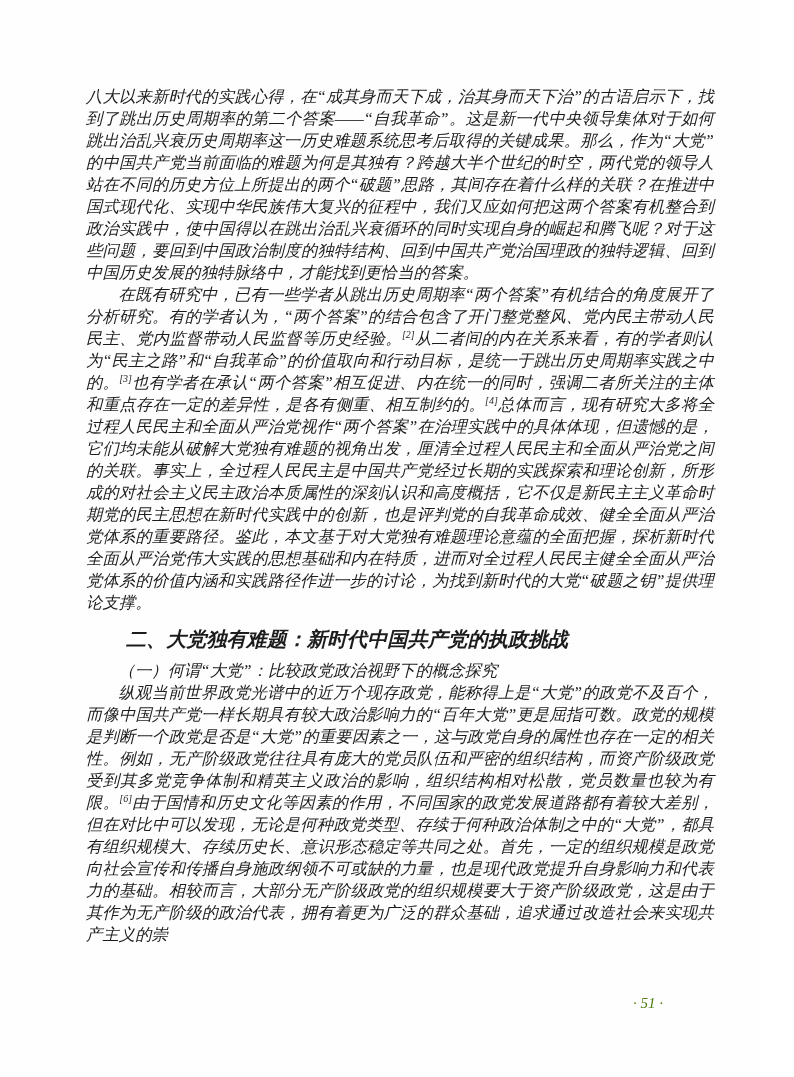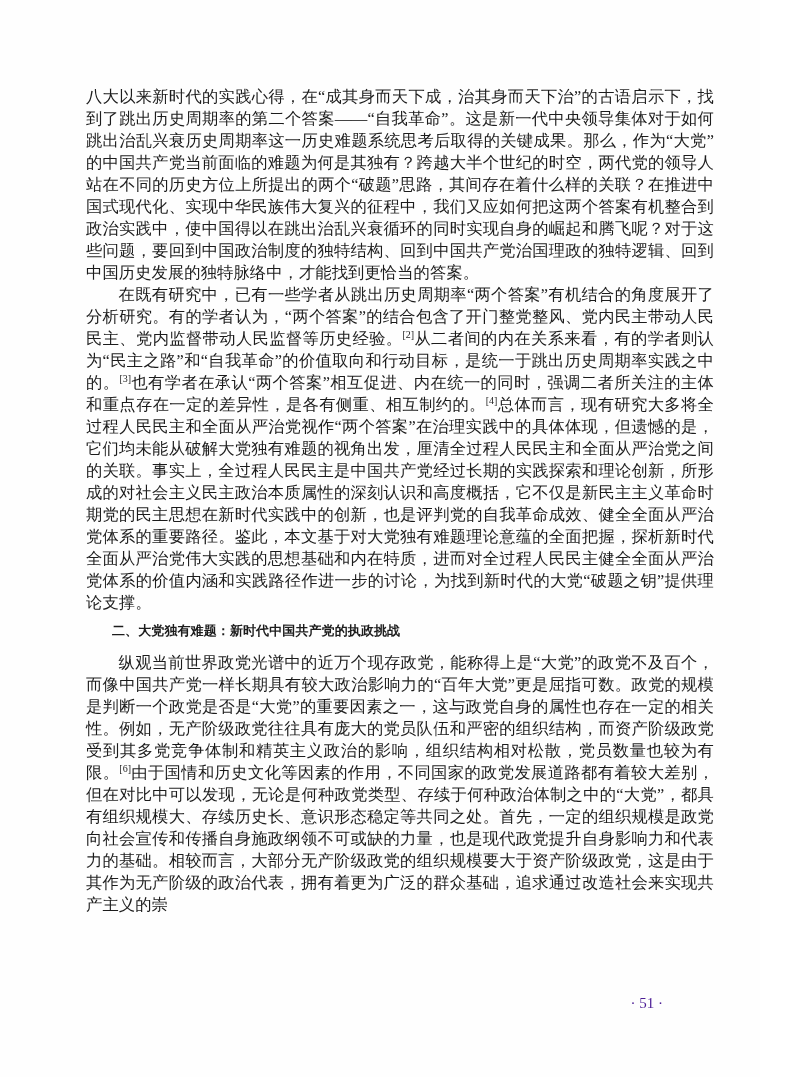--- a/index.html
+++ b/index.html
@@ -8,20 +8,21 @@
     background: #ffffff;
   }
   .page {
     position: relative;
     width: 760px;
     height: 1077px;
     background: #fefefe;
     overflow: hidden;
     font-family: "Liberation Serif", "DejaVu Serif", serif;
     color: #1c1c1c;
+    font-style: italic;
     -webkit-font-smoothing: antialiased;
   }
   .text-block {
     position: absolute;
     left: 86px;
     top: 86px;
     width: 628px;
     font-size: 16.3px;
     line-height: 22px;
     text-align: justify;
@@ -30,56 +31,57 @@
   .text-block p {
     margin: 0;
     padding: 0;
     text-indent: 2em;
   }
   .text-block p.no-indent {
     text-indent: 0;
   }
   .section-heading {
     font-family: "Liberation Sans", "DejaVu Sans", sans-serif;
-    font-size: 13px;
+    font-size: 20px;
     font-weight: bold;
     line-height: 22px;
-    margin: 6px 0 10px 0;
+    margin: 14px 0 10px 0;
     text-indent: 2em;
     text-align: left;
   }
   sup {
     font-size: 10px;
     line-height: 0;
     vertical-align: super;
     letter-spacing: 0;
   }
   .page-number {
     position: absolute;
     top: 994px;
     right: 97px;
     font-size: 15px;
     line-height: 18px;
-    color: #4c1d95;
+    color: #4d7c0f;
   }
 </style>
 </head>
 <body>
 
 <div class="page">
 
   <div class="text-block">
 
     <p class="no-indent">八大以来新时代的实践心得，在“成其身而天下成，治其身而天下治”的古语启示下，找到了跳出历史周期率的第二个答案——“自我革命”。这是新一代中央领导集体对于如何跳出治乱兴衰历史周期率这一历史难题系统思考后取得的关键成果。那么，作为“大党”的中国共产党当前面临的难题为何是其独有？跨越大半个世纪的时空，两代党的领导人站在不同的历史方位上所提出的两个“破题”思路，其间存在着什么样的关联？在推进中国式现代化、实现中华民族伟大复兴的征程中，我们又应如何把这两个答案有机整合到政治实践中，使中国得以在跳出治乱兴衰循环的同时实现自身的崛起和腾飞呢？对于这些问题，要回到中国政治制度的独特结构、回到中国共产党治国理政的独特逻辑、回到中国历史发展的独特脉络中，才能找到更恰当的答案。</p>
 
     <p>在既有研究中，已有一些学者从跳出历史周期率“两个答案”有机结合的角度展开了分析研究。有的学者认为，“两个答案”的结合包含了开门整党整风、党内民主带动人民民主、党内监督带动人民监督等历史经验。<sup>[2]</sup>从二者间的内在关系来看，有的学者则认为“民主之路”和“自我革命”的价值取向和行动目标，是统一于跳出历史周期率实践之中的。<sup>[3]</sup>也有学者在承认“两个答案”相互促进、内在统一的同时，强调二者所关注的主体和重点存在一定的差异性，是各有侧重、相互制约的。<sup>[4]</sup>总体而言，现有研究大多将全过程人民民主和全面从严治党视作“两个答案”在治理实践中的具体体现，但遗憾的是，它们均未能从破解大党独有难题的视角出发，厘清全过程人民民主和全面从严治党之间的关联。事实上，全过程人民民主是中国共产党经过长期的实践探索和理论创新，所形成的对社会主义民主政治本质属性的深刻认识和高度概括，它不仅是新民主主义革命时期党的民主思想在新时代实践中的创新，也是评判党的自我革命成效、健全全面从严治党体系的重要路径。鉴此，本文基于对大党独有难题理论意蕴的全面把握，探析新时代全面从严治党伟大实践的思想基础和内在特质，进而对全过程人民民主健全全面从严治党体系的价值内涵和实践路径作进一步的讨论，为找到新时代的大党“破题之钥”提供理论支撑。</p>
 
     <h2 class="section-heading">二、大党独有难题：新时代中国共产党的执政挑战</h2>
 
 
+    <p>（一）何谓“大党”：比较政党政治视野下的概念探究</p>
 
     <p>纵观当前世界政党光谱中的近万个现存政党，能称得上是“大党”的政党不及百个，而像中国共产党一样长期具有较大政治影响力的“百年大党”更是屈指可数。政党的规模是判断一个政党是否是“大党”的重要因素之一，这与政党自身的属性也存在一定的相关性。例如，无产阶级政党往往具有庞大的党员队伍和严密的组织结构，而资产阶级政党受到其多党竞争体制和精英主义政治的影响，组织结构相对松散，党员数量也较为有限。<sup>[6]</sup>由于国情和历史文化等因素的作用，不同国家的政党发展道路都有着较大差别，但在对比中可以发现，无论是何种政党类型、存续于何种政治体制之中的“大党”，都具有组织规模大、存续历史长、意识形态稳定等共同之处。首先，一定的组织规模是政党向社会宣传和传播自身施政纲领不可或缺的力量，也是现代政党提升自身影响力和代表力的基础。相较而言，大部分无产阶级政党的组织规模要大于资产阶级政党，这是由于其作为无产阶级的政治代表，拥有着更为广泛的群众基础，追求通过改造社会来实现共产主义的崇</p>
 
   </div>
 
   <div class="page-number">· 51 ·</div>
 
 </div>
 
 </body></html>

